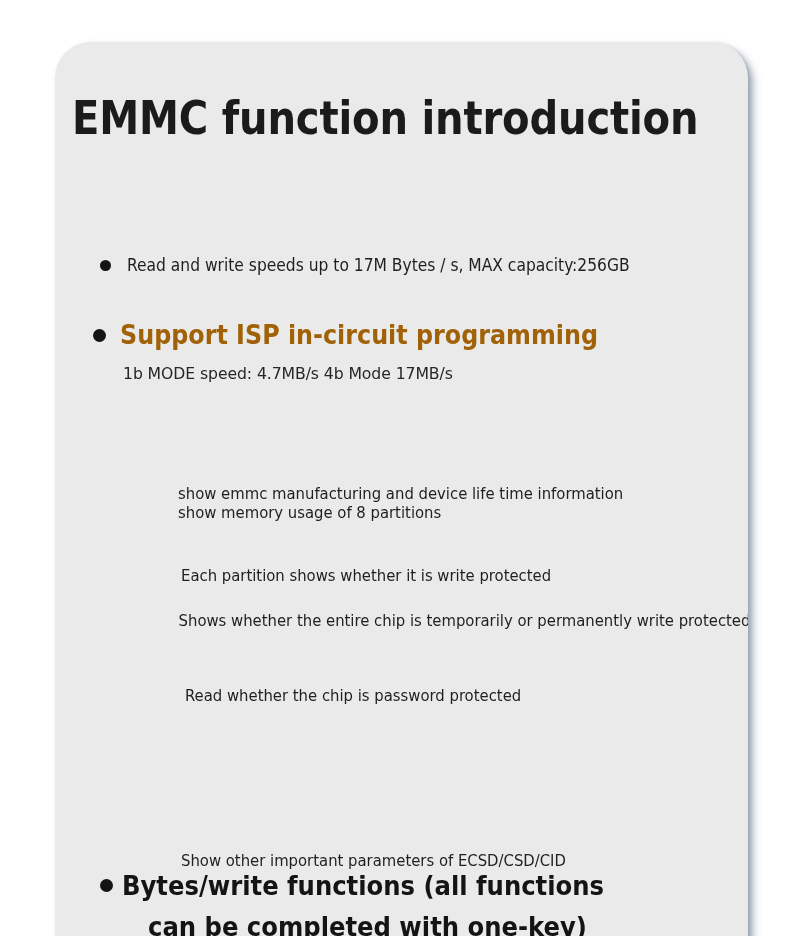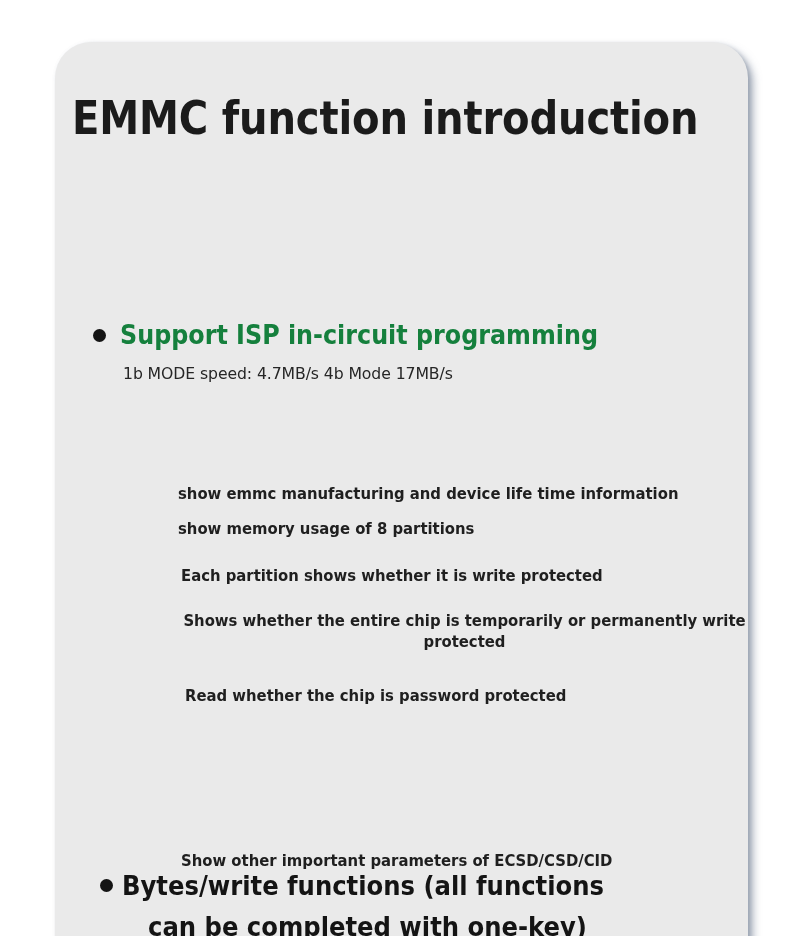--- a/index.html
+++ b/index.html
@@ -93,21 +93,21 @@
     margin-left: 27px;
     transform: scaleX(0.985);
     transform-origin: left center;
   }
 
   
   .heading {
     font-size: 26.5px;
     line-height: 32px;
     font-weight: 700;
-    color: #15803d;
+    color: #a16207;
     white-space: nowrap;
   }
   .heading .bullet {
     width: 13px;
     height: 13px;
     left: 0px;
     top: 10px;
   }
   .heading .txt {
     display: inline-block;
@@ -129,21 +129,21 @@
     font-family: "DejaVu Sans", "Liberation Sans", sans-serif;
     letter-spacing: -0.1px;
     transform: scaleX(0.95);
     transform-origin: left center;
   }
 
   
   .detail {
     font-size: 16.5px;
     line-height: 21px;
-    font-weight: 700;
+    font-weight: 400;
     color: #1f1f1f;
     width: 600px;
   }
 
   
   .final-heading {
     position: absolute;
     left: 45px;
     top: 823px;
     font-size: 27px;
@@ -170,32 +170,36 @@
 </head>
 <body>
 
 <div id="slide-root">
 
   <div class="card">
     <div class="card-inner">
 
       <div class="title">EMMC function introduction</div>
 
+      <div class="row line-small-bullet">
+        <span class="bullet"></span>
+        <span class="txt">Read and write speeds up to 17M Bytes / s, MAX capacity:256GB</span>
+      </div>
 
       <div class="row heading" id="heading-isp">
         <span class="bullet"></span>
         <span class="txt">Support ISP in-circuit programming</span>
       </div>
 
       <div class="row subcaption">1b MODE speed: 4.7MB/s 4b Mode 17MB/s</div>
 
 
       <div class="row detail" style="left:123px; top:441px;">show emmc manufacturing and device life time information</div>
 
-      <div class="row detail" style="left:123px; top:476px;">show memory usage of 8 partitions</div>
+      <div class="row detail" style="left:123px; top:460px;">show memory usage of 8 partitions</div>
 
       <div class="row detail" style="left:126px; top:523px;">Each partition shows whether it is write protected</div>
 
       <div class="row detail" style="left:123px; top:568px; width:573px;text-align:center;">Shows whether the entire chip is temporarily or permanently write protected</div>
 
       <div class="row detail" style="left:130px; top:643px;">Read whether the chip is password protected</div>
 
 
       <div class="row detail" style="left:126px; top:808px;">Show other important parameters of ECSD/CSD/CID</div>
 

